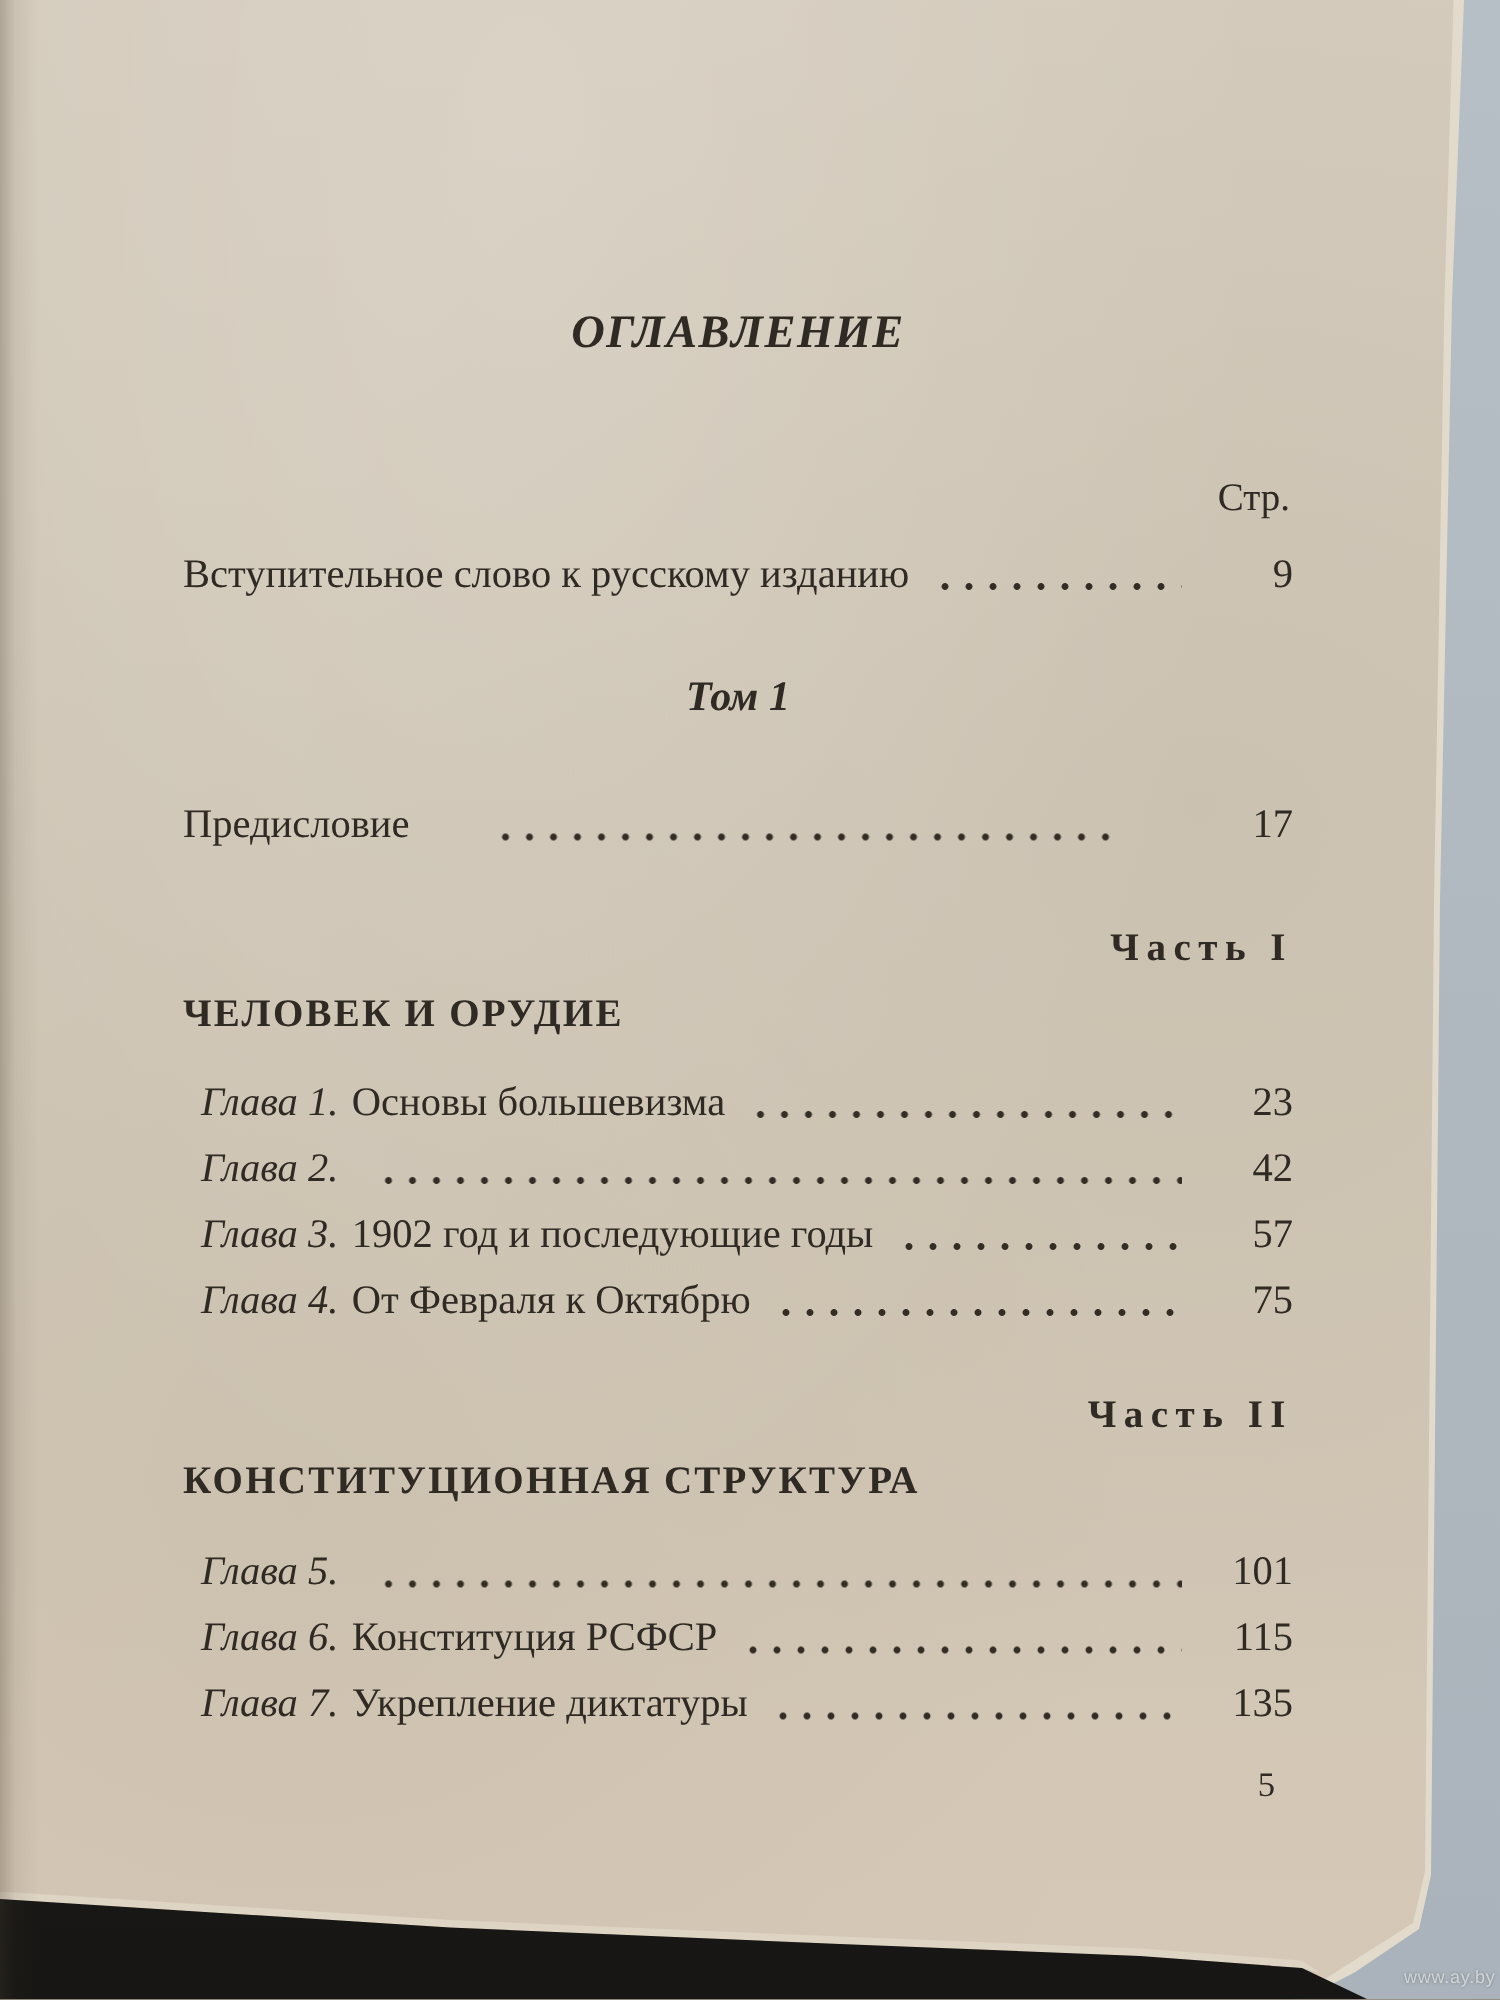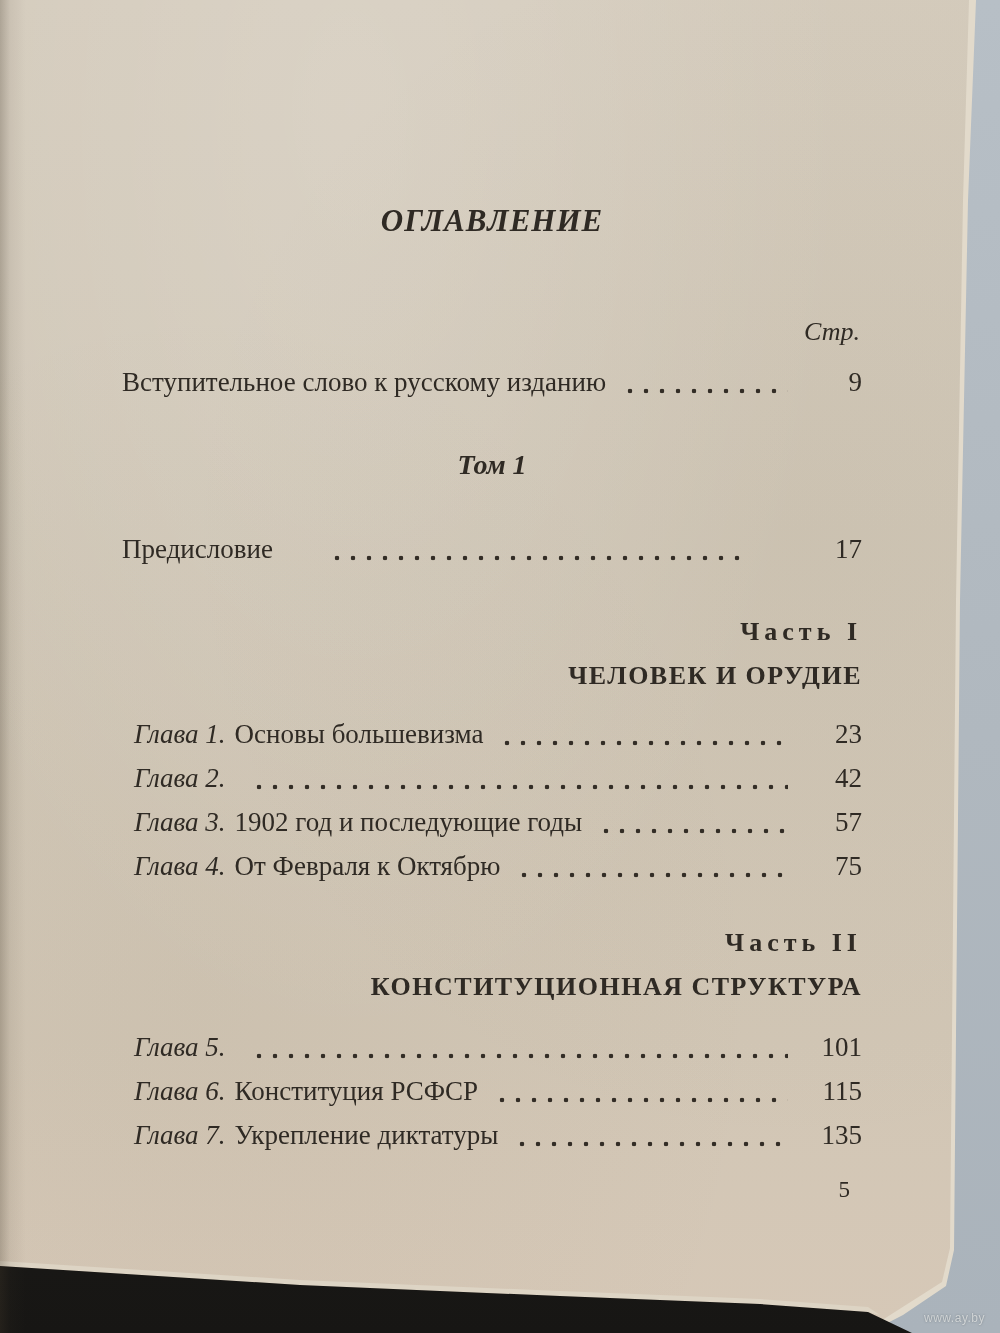--- a/index.html
+++ b/index.html
@@ -64,21 +64,20 @@
     text-align: center;
     font-weight: bold;
     font-size: 31px;
     line-height: 40px;
     letter-spacing: 1px;
     font-style: italic;
   }
   .col-header {
     margin-top: 74px;
     text-align: right;
-    font-style: italic;
     font-size: 26px;
     line-height: 34px;
     padding-right: 2px;
   }
   .toc-row {
     display: flex;
     align-items: baseline;
     font-size: 27px;
     line-height: 30px;
     white-space: nowrap;
@@ -114,41 +113,41 @@
   .part-heading {
     margin-top: 52px;
     text-align: right;
     font-weight: bold;
     font-size: 26px;
     line-height: 32px;
     letter-spacing: 5px;
   }
   .part-subtitle {
     margin-top: 12px;
-    text-align: right;
+    text-align: left;
     font-weight: bold;
     font-size: 26px;
     line-height: 32px;
     letter-spacing: 1.5px;
   }
   .chapters { margin-top: 27px; }
   .chapters .toc-row + .toc-row { margin-top: 14px; }
   .chapters-2 { margin-top: 29px; }
   .part-2 { margin-top: 46px; }
   .folio {
     margin-top: 26px;
     text-align: right;
     font-size: 23px;
     line-height: 28px;
     padding-right: 12px;
   }
   
   .watermark {
     position: absolute;
-    right: 15px; bottom: 8px;
+    right: 3px; bottom: 8px;
     font-family: "Liberation Sans", sans-serif;
     font-size: 12px;
     letter-spacing: 0.5px;
     color: rgba(248,248,246,0.62);
     text-shadow: 0 0 2px rgba(70,80,90,0.55);
   }
 </style>
 </head>
 <body>
 

